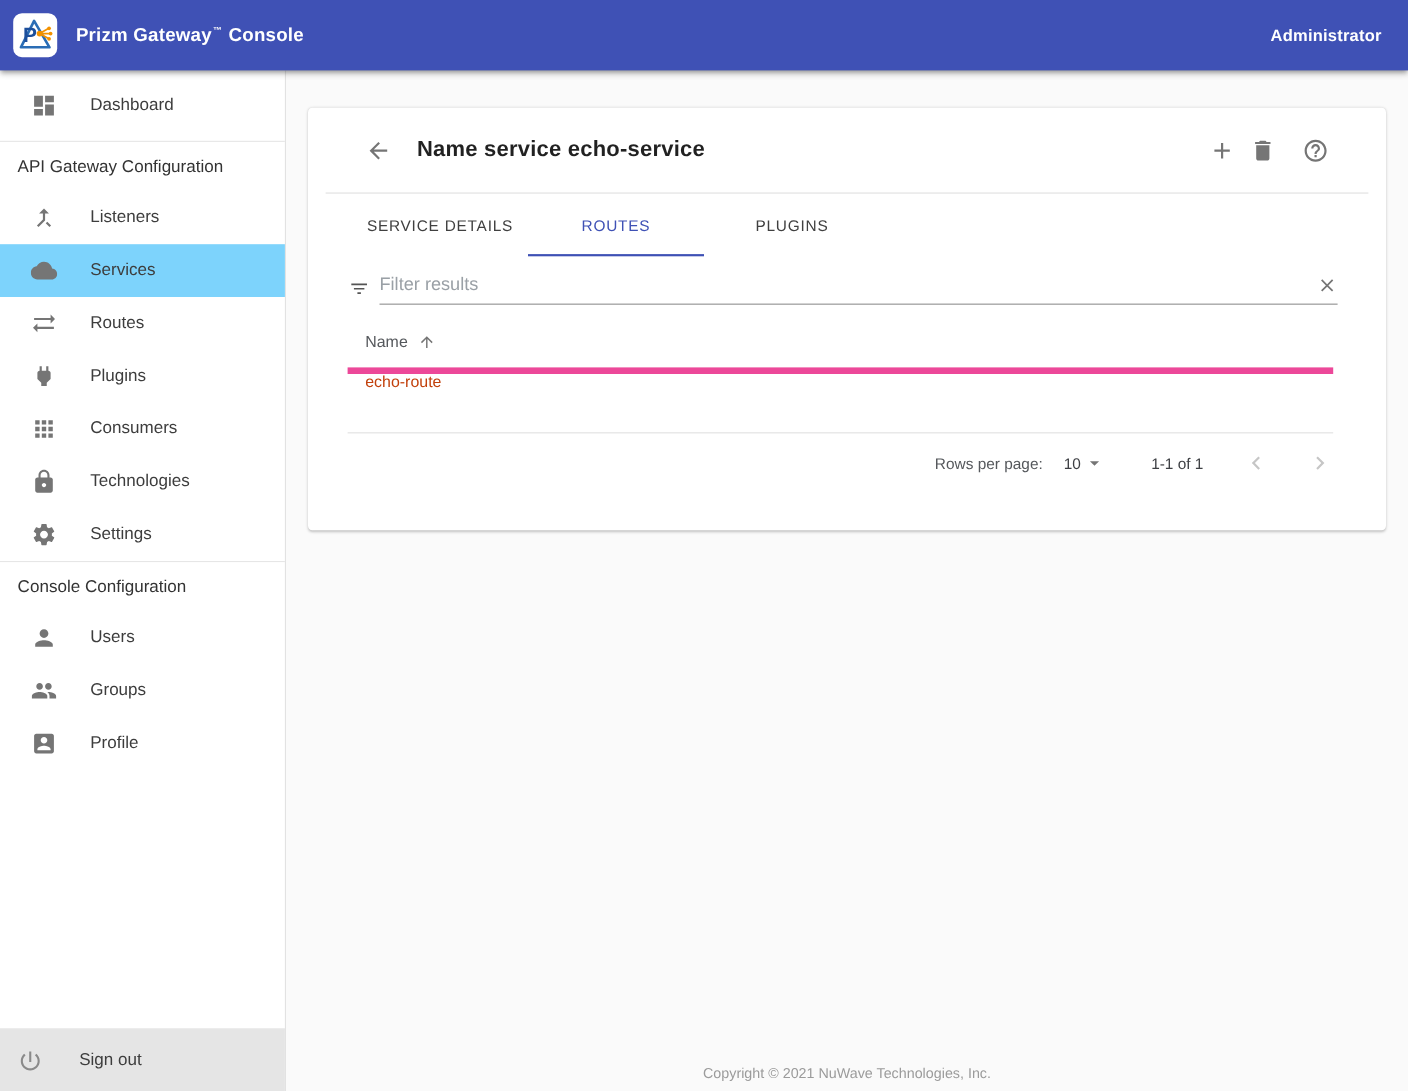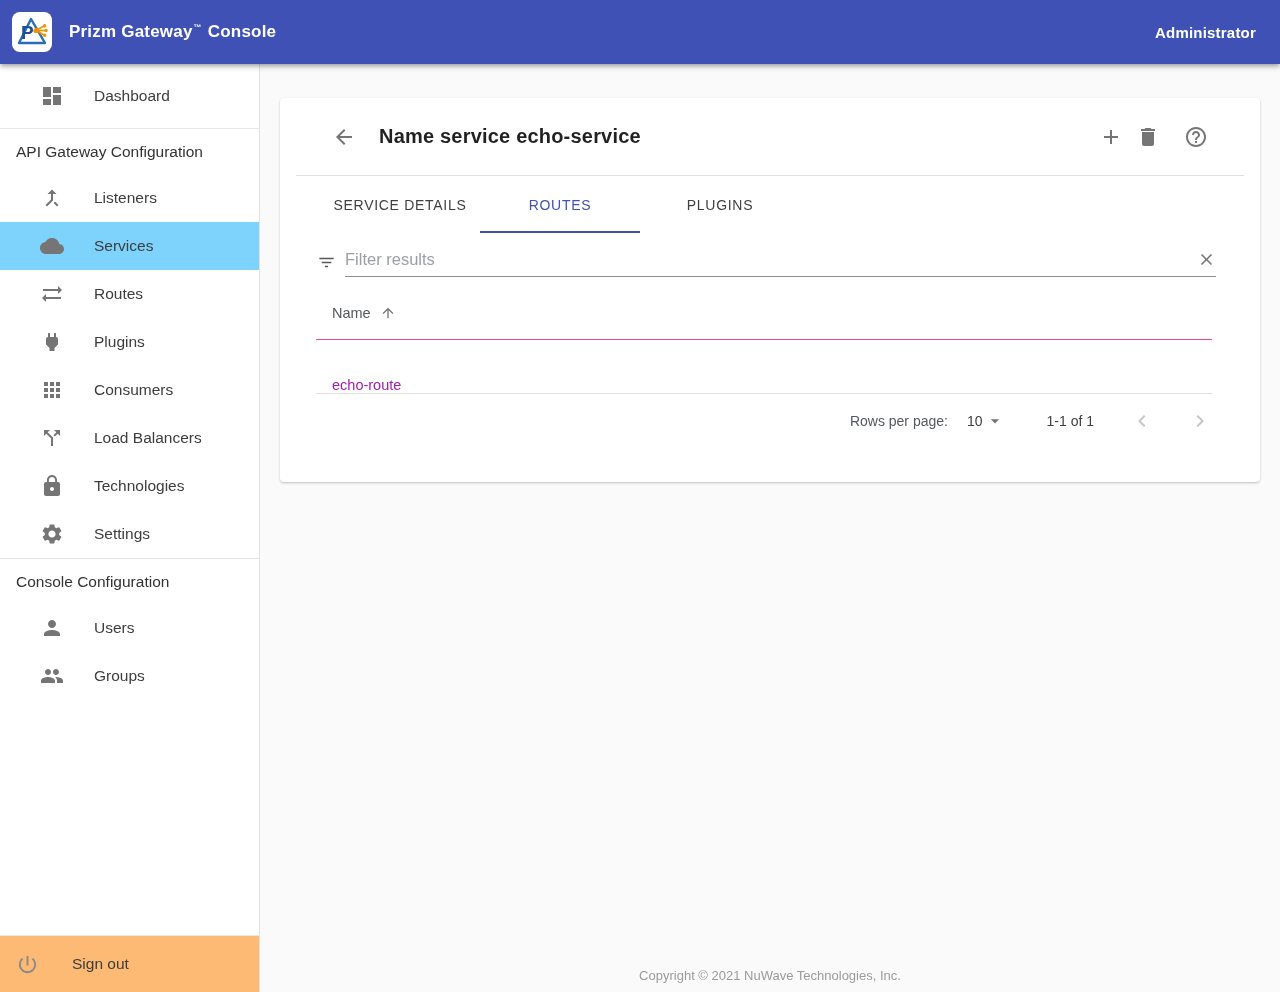--- a/index.html
+++ b/index.html
@@ -32,32 +32,32 @@
 
   
   .sidebar {
     position:absolute; top:64px; left:0; width:260px; bottom:0;
     background:#fff; border-right:1px solid #e2e2e2; z-index:20;
   }
   .sidebar-top { padding-top:8px; padding-bottom:8px; }
   .divider-h { border-top:1px solid #e6e6e6; }
   .nav-row {
     height:48px; display:flex; align-items:center;
-    padding-left:40px; cursor:pointer;
+    padding-left:28px; cursor:pointer;
     font-size:15.5px; color:#3d3d3d;
   }
   .nav-row.selected { background:#7dd3fc; }
   .nav-icon { width:24px; height:24px; color:#757575; margin-right:30px; flex:0 0 auto; }
   .nav-section {
     height:45px; display:flex; align-items:center;
     padding-left:16px; font-size:15.5px; color:#333;
   }
   .signout {
     position:absolute; left:0; right:0; bottom:0; height:57px;
-    border-top:1px solid #e6e6e6; background:#fdba74;
+    border-top:1px solid #e6e6e6; background:#e5e5e5;
     display:flex; align-items:center; padding-left:16px;
     font-size:15.5px; color:#3d3d3d; cursor:pointer;
   }
   .signout .nav-icon { width:23px; height:23px; margin-right:33px; color:#8a8a8a; }
 
   
   .main { position:absolute; left:260px; top:64px; right:0; bottom:0; background:#fafafa; }
   .card {
     margin:34px 20px 0 20px; height:384px;
     background:#fff; border-radius:4px;
@@ -98,27 +98,27 @@
   .filter-field input {
     flex:1; border:none; outline:none; background:none;
     font-family:inherit; font-size:16.5px; color:rgba(0,0,0,.87);
   }
   .filter-field input::placeholder { color:#9aa0a6; }
   .clear-btn { width:19px; height:19px; color:#757575; background:none; border:none; padding:0; cursor:pointer; }
 
   .tbl { margin:10px 48px 0 36px; }
   .tbl-head {
     height:53px; display:flex; align-items:center; padding-left:16px;
-    border-bottom:1px solid #ec4899; cursor:pointer;
+    border-bottom:6px solid #ec4899; cursor:pointer;
   }
   .tbl-head .col-label { font-size:14.5px; color:#55585c; }
   .sort-icon { width:16px; height:16px; color:#757575; margin-left:9px; }
   .tbl-row {
-    height:54px; display:flex; align-items:flex-end; padding-left:16px;
-    border-bottom:1px solid #e0e0e0; font-size:14.5px; color:#a21caf; cursor:pointer;
+    height:54px; display:flex; align-items:flex-start; padding-left:16px;
+    border-bottom:1px solid #e0e0e0; font-size:14.5px; color:#c2410c; cursor:pointer;
   }
 
   .pager {
     height:53px; display:flex; align-items:center; justify-content:flex-end;
     margin-right:48px; font-size:14px; color:#55585c;
   }
   .per-page { display:flex; align-items:center; margin-left:19px; cursor:pointer; color:#3e4044; }
   .per-page .dd-icon { width:20px; height:20px; color:#757575; margin-left:2px; }
   .pager-range { margin-left:42px; color:#3e4044; }
   .pager-nav { width:24px; height:24px; background:none; border:none; padding:0; color:#c6c6c6; margin-left:34px; cursor:default; }
@@ -209,28 +209,20 @@
 
   <div class="nav-row">
     <span class="nav-icon">
       <svg viewBox="0 0 24 24">
           <path d="M4 8h4V4H4v4zm6 12h4v-4h-4v4zm-6 0h4v-4H4v4zm0-6h4v-4H4v4zm6 0h4v-4h-4v4zm6-10v4h4V4h-4zm-6 4h4V4h-4v4zm6 6h4v-4h-4v4zm0 6h4v-4h-4v4z"></path>
         </svg>
     </span>
     <span>Consumers</span>
   </div>
 
-  <div class="nav-row">
-    <span class="nav-icon">
-      <svg viewBox="0 0 24 24">
-          <path d="M14 4l2.29 2.29-2.88 2.88 1.42 1.42 2.88-2.88L20 10V4zm-4 0H4v6l2.29-2.29 4.71 4.7V20h2v-8.41l-5.29-5.3z"></path>
-        </svg>
-    </span>
-    <span>Load Balancers</span>
-  </div>
 
   <div class="nav-row">
     <span class="nav-icon">
       <svg viewBox="0 0 24 24">
           <path d="M18 8h-1V6c0-2.76-2.24-5-5-5S7 3.24 7 6v2H6c-1.1 0-2 .9-2 2v10c0 1.1.9 2 2 2h12c1.1 0 2-.9 2-2V10c0-1.1-.9-2-2-2zm-6 9c-1.1 0-2-.9-2-2s.9-2 2-2 2 .9 2 2-.9 2-2 2zm3.1-9H8.9V6c0-1.71 1.39-3.1 3.1-3.1 1.71 0 3.1 1.39 3.1 3.1v2z"></path>
         </svg>
     </span>
     <span>Technologies</span>
   </div>
 
@@ -257,20 +249,28 @@
 
   <div class="nav-row">
     <span class="nav-icon">
       <svg viewBox="0 0 24 24">
           <path d="M16 11c1.66 0 2.99-1.34 2.99-3S17.66 5 16 5c-1.66 0-3 1.34-3 3s1.34 3 3 3zm-8 0c1.66 0 2.99-1.34 2.99-3S9.66 5 8 5C6.34 5 5 6.34 5 8s1.34 3 3 3zm0 2c-2.33 0-7 1.17-7 3.5V19h14v-2.5c0-2.33-4.67-3.5-7-3.5zm8 0c-.29 0-.62.02-.97.05 1.16.84 1.97 1.97 1.97 3.45V19h6v-2.5c0-2.33-4.67-3.5-7-3.5z"></path>
         </svg>
     </span>
     <span>Groups</span>
   </div>
 
+  <div class="nav-row">
+    <span class="nav-icon">
+      <svg viewBox="0 0 24 24">
+          <path d="M3 5v14c0 1.1.89 2 2 2h14c1.1 0 2-.9 2-2V5c0-1.1-.9-2-2-2H5c-1.11 0-2 .9-2 2zm12 4c0 1.66-1.34 3-3 3s-3-1.34-3-3 1.34-3 3-3 3 1.34 3 3zm-9 8c0-2 4-3.1 6-3.1s6 1.1 6 3.1v1H6v-1z"></path>
+        </svg>
+    </span>
+    <span>Profile</span>
+  </div>
 
   <div class="signout">
     <span class="nav-icon">
       <svg viewBox="0 0 24 24">
           <path d="M13 3h-2v10h2V3zm4.83 2.17l-1.42 1.42C17.99 7.86 19 9.81 19 12c0 3.87-3.13 7-7 7s-7-3.13-7-7c0-2.19 1.01-4.14 2.58-5.42L6.17 5.17C4.23 6.82 3 9.26 3 12c0 4.97 4.03 9 9 9s9-4.03 9-9c0-2.74-1.23-5.18-3.17-6.83z"></path>
         </svg>
     </span>
     <span>Sign out</span>
   </div>
 </nav>

